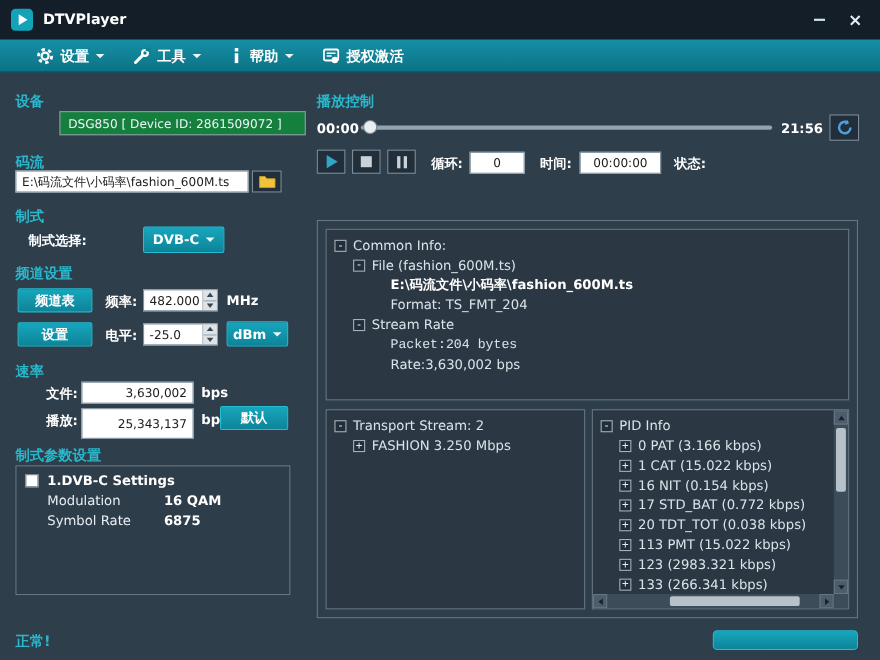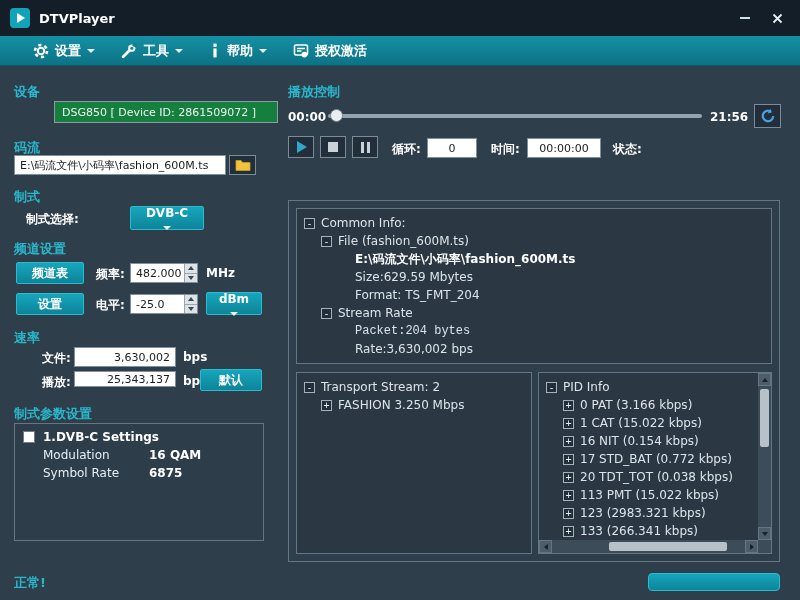--- a/index.html
+++ b/index.html
@@ -14,21 +14,21 @@
   .winbtn { width:26px; height:19px; display:flex; align-items:center; justify-content:center; cursor:pointer; margin-left:6px; }
 
   .menubar { position:absolute; left:0; top:36px; width:100%; height:30px; background:linear-gradient(#1590a5,#0d7285); display:flex; align-items:center; padding-left:22px; gap:4px; border-bottom:1px solid #0a5767; }
   .menu-item { display:flex; align-items:center; gap:6px; padding:4px 11px; color:#fff; font-size:13px; font-weight:bold; cursor:pointer; white-space:nowrap; }
   .caret { width:0; height:0; border-left:4px solid transparent; border-right:4px solid transparent; border-top:4px solid #e8f6f8; }
 
   .sec { position:absolute; color:#29b7cb; font-size:13px; font-weight:bold; white-space:nowrap; }
   .lbl { position:absolute; color:#fff; font-size:12px; font-weight:bold; white-space:nowrap; }
   .wfield { position:absolute; background:#fff; border:1px solid #7f909c; display:flex; align-items:center; font-size:11px; color:#1c1c1c; padding:0 5px; overflow:hidden; white-space:nowrap; }
   .dfield { position:absolute; background:#15803d; border:1px solid #8b9ba7; display:flex; align-items:center; font-size:11px; color:#eef3f6; padding:0 7px; overflow:hidden; white-space:nowrap;margin-left:40px; }
-  .tbtn { position:absolute; background:linear-gradient(#17a6bc,#0d8499); border:1px solid #26bcd2; border-radius:2px; color:#fff; font-size:12px; font-weight:bold; display:flex; align-items:center; justify-content:center; cursor:pointer; white-space:nowrap; gap:6px;flex-direction:column; }
+  .tbtn { position:absolute; background:linear-gradient(#17a6bc,#0d8499); border:1px solid #26bcd2; border-radius:2px; color:#fff; font-size:12px; font-weight:bold; display:flex; align-items:center; justify-content:center; cursor:pointer; white-space:nowrap; gap:6px; }
   .okfield { position:absolute; background:linear-gradient(#17a6bc,#0d8499); border:1px solid #26bcd2; color:#093641; font-size:12px; font-weight:bold; display:flex; align-items:center; justify-content:center; }
 
   .spin { position:absolute; right:0; top:0; bottom:0; width:13px; display:flex; flex-direction:column; border-left:1px solid #98a6b0; }
   .spin > div { flex:1; background:#dde3e7; display:flex; align-items:center; justify-content:center; cursor:pointer; }
   .spin > div + div { border-top:1px solid #98a6b0; }
   .tu { width:0; height:0; border-left:3px solid transparent; border-right:3px solid transparent; border-bottom:4px solid #3a4750; }
   .td { width:0; height:0; border-left:3px solid transparent; border-right:3px solid transparent; border-top:4px solid #3a4750; }
 
   .panel { position:absolute; background:#2b3844; border:1px solid #657582; overflow:hidden; }
   .tree { position:absolute; inset:0; padding-top:5px; overflow:hidden; }
@@ -179,21 +179,21 @@
     <span class="caret"></span>
   </div>
 
   <div class="sec" style="left:14px;top:329px">速率</div>
   <div class="lbl" style="left:42px;top:350px">文件:</div>
   <div class="wfield" style="left:74px;top:347px;width:102px;height:20px;justify-content:flex-end">
     <span>3,630,002</span>
   </div>
   <div class="lbl" style="left:183px;top:350px">bps</div>
   <div class="lbl" style="left:42px;top:374px">播放:</div>
-  <div class="wfield" style="left:74px;top:371px;width:102px;height:16px;justify-content:flex-end">
+  <div class="wfield" style="left:74px;top:371px;width:102px;height:28px;justify-content:flex-end">
     <span>25,343,137</span>
   </div>
   <div class="lbl" style="left:183px;top:374px">bps</div>
   <div class="tbtn" style="left:200px;top:369px;width:62px;height:22px">默认</div>
 
   <div class="sec" style="left:14px;top:405px">制式参数设置</div>
   <div class="panel" style="left:14px;top:423px;width:250px;height:118px;background:#2e3d4a">
     <div class="prow" style="margin-top:4px">
       <span class="checkbox"></span>
       <span class="pval">1.DVB-C Settings</span>
@@ -256,24 +256,20 @@
         <div class="tree-row" style="padding-left: 24px;">
           <span class="tree-box">-</span>
           <span>File (fashion_600M.ts)</span>
         </div>
         <div class="tree-row bold" style="padding-left: 41px;">
           <span class="tree-box none"></span>
           <span>E:\码流文件\小码率\fashion_600M.ts</span>
         </div>
         <div class="tree-row" style="padding-left: 41px;">
           <span class="tree-box none"></span>
-          <span>Size:629.59 Mbytes</span>
-        </div>
-        <div class="tree-row" style="padding-left: 41px;">
-          <span class="tree-box none"></span>
           <span>Format: TS_FMT_204</span>
         </div>
         <div class="tree-row" style="padding-left: 24px;">
           <span class="tree-box">-</span>
           <span>Stream Rate</span>
         </div>
         <div class="tree-row" style="padding-left: 41px; font-family: Liberation Mono, monospace;">
           <span class="tree-box none"></span>
           <span>Packet:204 bytes</span>
         </div>

